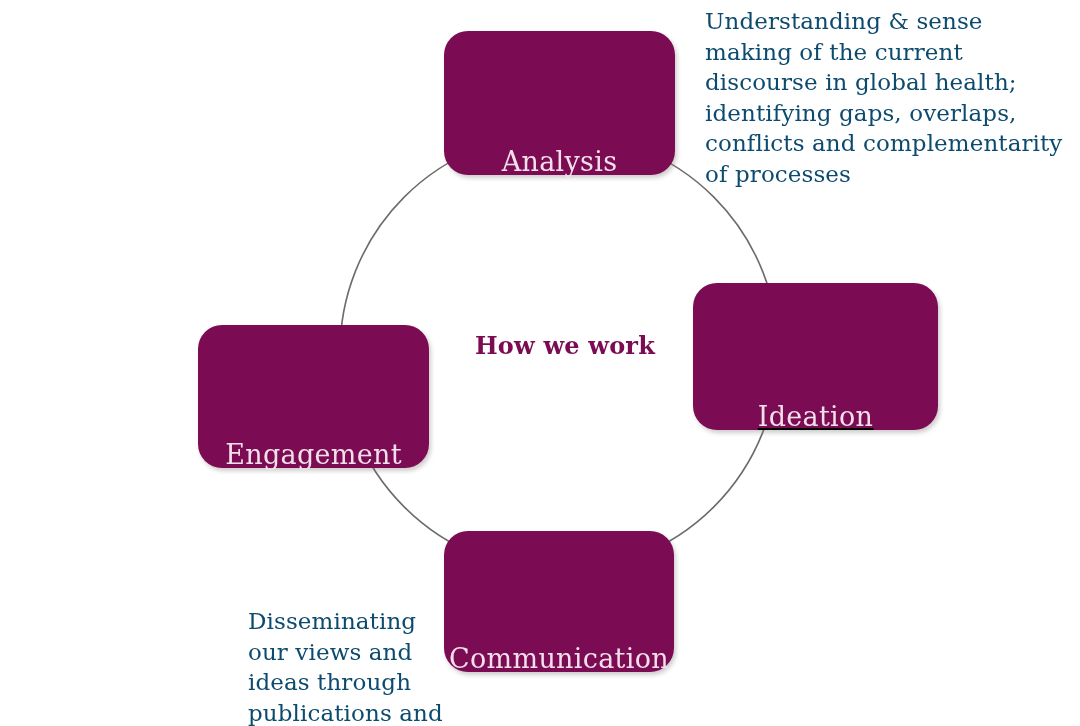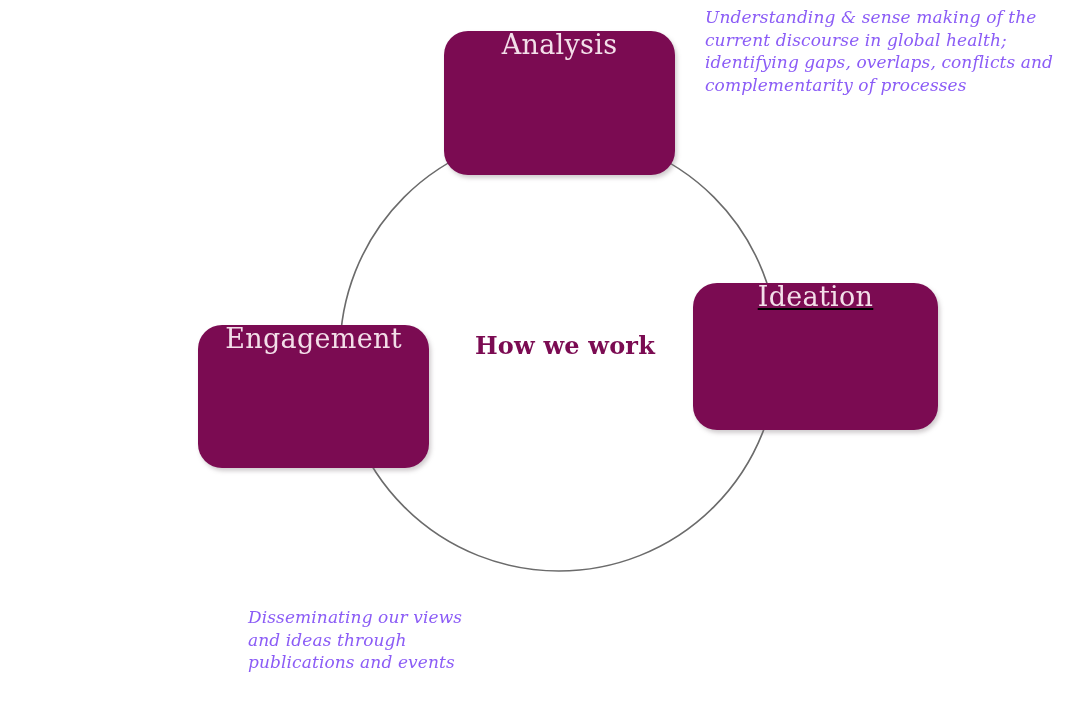--- a/index.html
+++ b/index.html
@@ -25,45 +25,44 @@
     width: 1080px;
     height: 726px;
     pointer-events: none;
   }
 
   .node-box {
     position: absolute;
     background: #7b0b52;
     border-radius: 24px;
     display: flex;
-    align-items: flex-start;
+    align-items: flex-end;
     justify-content: center;
     box-shadow: 2px 3px 4px rgba(120, 110, 115, 0.35);
   }
   .node-label {
     color: #f3dfe9;
     font-family: "DejaVu Serif", "Liberation Serif", serif;
     font-weight: 400;
     font-size: 27px;
     letter-spacing: 0.3px;
     line-height: 1;
     white-space: nowrap;
   }
 
   #node-analysis      { left: 444px; top: 31px;  width: 231px; height: 144px; }
   #node-ideation      { left: 693px; top: 283px; width: 245px; height: 147px; text-decoration: underline; }
   #node-communication { left: 444px; top: 531px; width: 230px; height: 141px; }
   #node-engagement    { left: 198px; top: 280px; width: 231px; height: 143px; margin-top: 45px; }
 
   .caption {
     position: absolute;
-    color: #8b5cf6;
+    color: #0c4a6e;
     font-family: "DejaVu Serif", "Liberation Serif", serif;
-    font-style: italic;
-    font-size: 17px;
+    font-size: 23px;
     line-height: 1.33;
     letter-spacing: 0.1px;
   }
   #caption-analysis      { left: 705px; top: 6px;   width: 360px; }
   #caption-ideation      { left: 812px; top: 433px; width: 258px; }
   #caption-communication { left: 248px; top: 606px; width: 215px; }
   #caption-engagement    { left: 18px;  top: 118px; width: 340px; }
 
   #center-title {
     position: absolute;
@@ -89,20 +88,23 @@
   </svg>
 
   <div class="node-box" id="node-analysis">
     <span class="node-label">Analysis</span>
   </div>
 
   <div class="node-box" id="node-ideation">
     <span class="node-label">Ideation</span>
   </div>
 
+  <div class="node-box" id="node-communication">
+    <span class="node-label">Communication</span>
+  </div>
 
   <div class="node-box" id="node-engagement">
     <span class="node-label">Engagement</span>
   </div>
 
   <div class="caption" id="caption-analysis">Understanding &amp; sense making of the current discourse in global health; identifying gaps, overlaps, conflicts and complementarity of processes</div>
 
 
   <div class="caption" id="caption-communication">Disseminating our views and ideas through publications and events</div>
 

